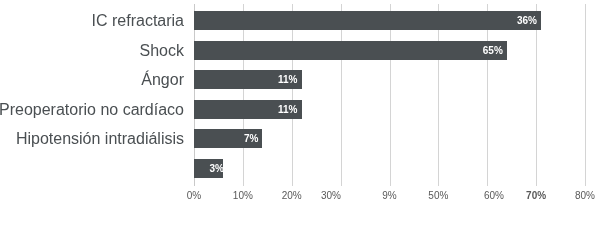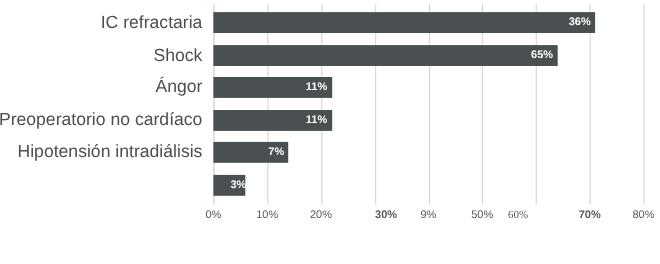--- a/index.html
+++ b/index.html
@@ -138,21 +138,21 @@
       <div class="bar-row" style="top: 154.5px; width: 391px; height: 19px;">
         <div class="bar" style="width: 29.325px; background: rgb(74, 79, 82);"></div>
         <div class="bar-value" style="left: 4px; width: 26px; text-align: right;">3%</div>
       </div>
     </div>
 
   <div id="value-axis">
       <div class="tick-label" style="left: 0px;">0%</div>
       <div class="tick-label" style="left: 48.875px;">10%</div>
       <div class="tick-label" style="left: 97.75px;">20%</div>
-      <div class="tick-label" style="left: 157px; font-weight: bold;">30%</div>
+      <div class="tick-label" style="left: 137px;">30%</div>
       <div class="tick-label" style="left: 195.5px;">9%</div>
       <div class="tick-label" style="left: 244.375px;">50%</div>
-      <div class="tick-label" style="left: 277px; font-family: Liberation Serif, serif;">60%</div>
+      <div class="tick-label" style="left: 300px;">60%</div>
       <div class="tick-label" style="left: 342.125px; font-weight: bold;">70%</div>
       <div class="tick-label" style="left: 391px;">80%</div>
     </div>
 
 </div>
 
 </body></html>

